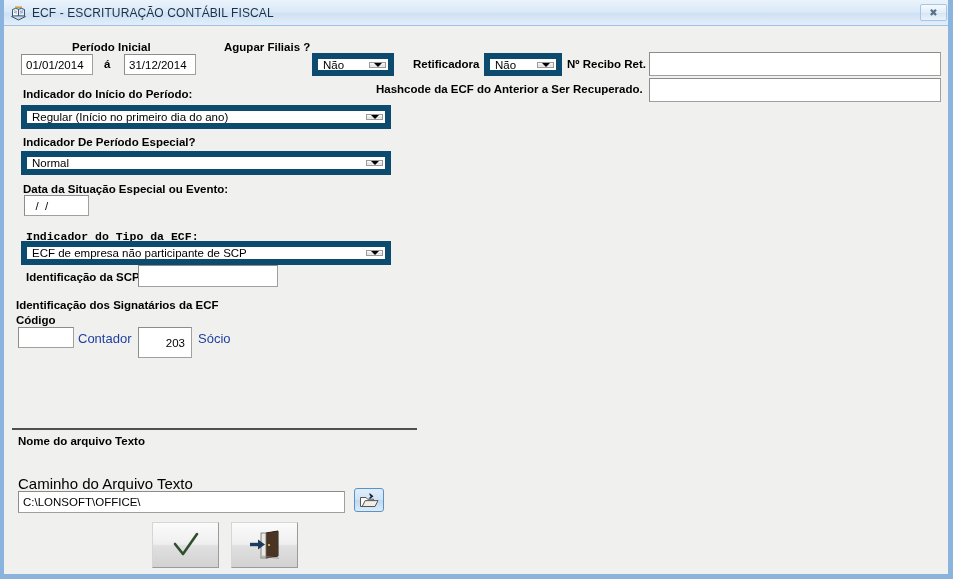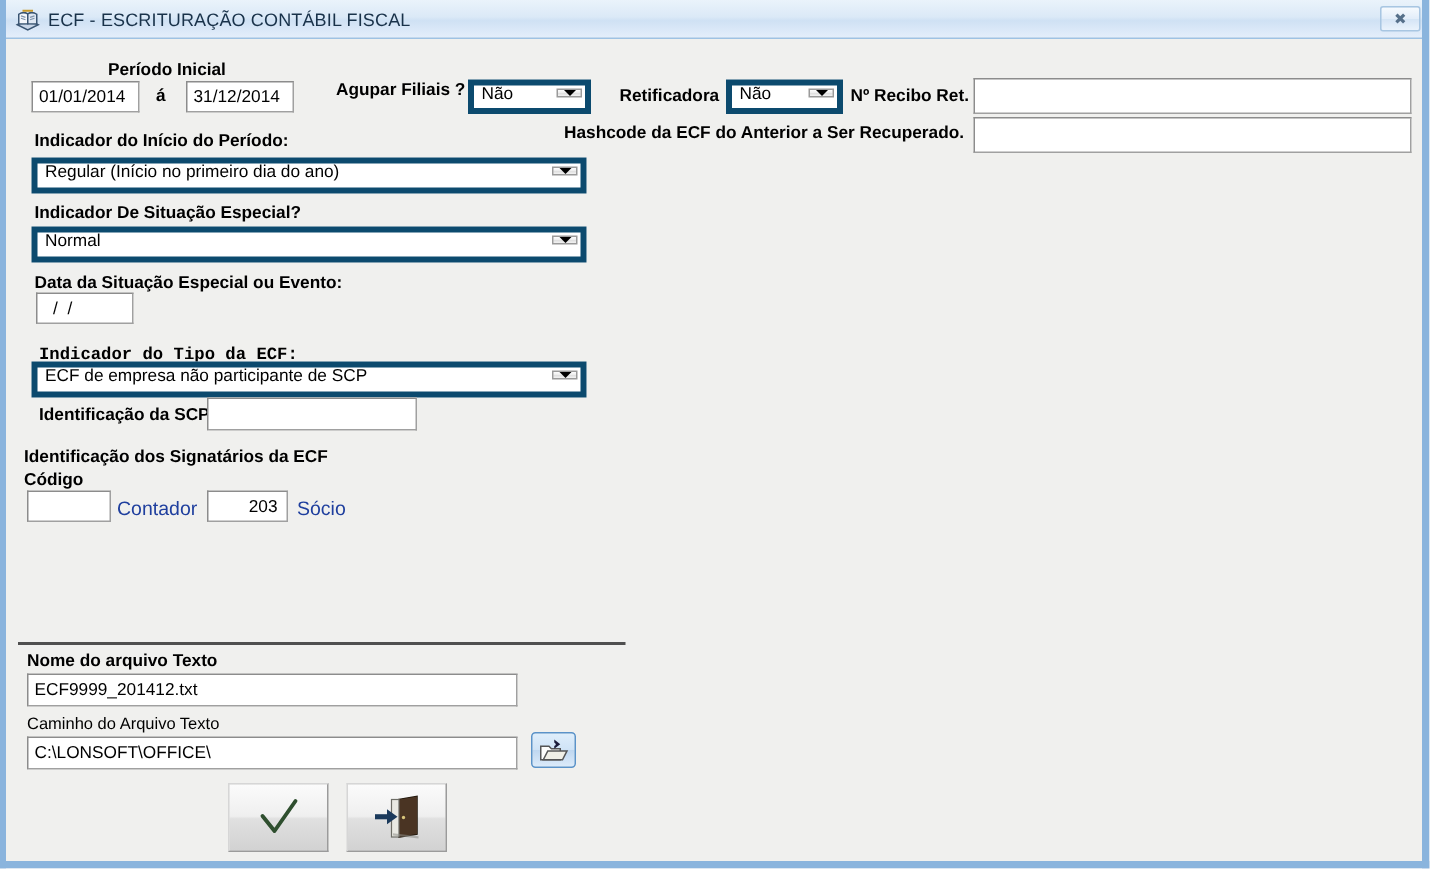--- a/index.html
+++ b/index.html
@@ -82,21 +82,21 @@
   .abs { position: absolute; }
 
   .lbl {
     font-size: 11.5px;
     color: #000000;
     font-weight: bold;
     white-space: nowrap;
     line-height: 13px;
   }
   .lbl-n {
-    font-size: 11px;
+    font-size: 15px;
     color: #000000;
     font-weight: normal;
     white-space: nowrap;
     line-height: 13px;
   }
   .lbl-blue {
     font-size: 13px;
     color: #1f3f9e;
     font-weight: normal;
     white-space: nowrap;
@@ -116,23 +116,23 @@
     padding: 0 4px;
     line-height: normal;
     outline: none;
   }
   .tinput.right { text-align: right; padding-right: 6px; }
 
   
   .combo {
     box-sizing: border-box;
     background: #ffffff;
-    border: 4px solid #0c4a6e;
-    display: flex;
-    align-items: flex-start;
+    border: 6px solid #0c4a6e;
+    display: flex;
+    align-items: center;
     overflow: hidden;
   }
   .combo .cb-text {
     flex: 1 1 auto;
     font-size: 11.5px;
     color: #000;
     padding: 0 0 0 5px;
     display: flex;
     align-items: center;
     white-space: nowrap;
@@ -211,21 +211,21 @@
   <div id="canvas">
 
     <div class="abs lbl" style="left:20px; top:15px;padding-left:48px;">Período Inicial</div>
 
     <input class="abs tinput" style="left: 17px; top: 28px; width: 72px; height: 21px;" value="01/01/2014">
 
     <div class="abs lbl" style="left:100px; top:32px;">á</div>
 
     <input class="abs tinput" style="left: 120px; top: 28px; width: 72px; height: 21px;" value="31/12/2014">
 
-    <div class="abs lbl" style="left:220px; top:28px;">Agupar Filiais ?</div>
+    <div class="abs lbl" style="left:220px; top:15px;">Agupar Filiais ?</div>
 
     <div class="abs combo" style="left:308px; top:27px; width:82px; height:23px;">
       <span class="cb-text">Não</span>
       <span class="cb-btn">
           <i class="arrow"></i>
         </span>
     </div>
 
     <div class="abs lbl" style="left:409px; top:32px;">Retificadora</div>
 
@@ -246,21 +246,21 @@
 
     <div class="abs lbl" style="left:19px; top:62px;">Indicador do Início do Período:</div>
 
     <div class="abs combo" style="left:17px; top:79px; width:370px; height:24px;">
       <span class="cb-text">Regular (Início no primeiro dia do ano)</span>
       <span class="cb-btn">
           <i class="arrow"></i>
         </span>
     </div>
 
-    <div class="abs lbl" style="left:19px; top:110px;">Indicador De Situação Especial?</div>
+    <div class="abs lbl" style="left:19px; top:110px;">Indicador De Período Especial?</div>
 
     <div class="abs combo" style="left:17px; top:125px; width:370px; height:24px;">
       <span class="cb-text">Normal</span>
       <span class="cb-btn">
           <i class="arrow"></i>
         </span>
     </div>
 
     <div class="abs lbl" style="left:19px; top:157px;">Data da Situação Especial ou Evento:</div>
 
@@ -279,28 +279,27 @@
 
     <input class="abs tinput" style="left: 134px; top: 239px; width: 140px; height: 22px;" value="">
 
     <div class="abs lbl" style="left:12px; top:273px;">Identificação dos Signatários da ECF</div>
 
     <div class="abs lbl" style="left:12px; top:288px;">Código</div>
 
     <input class="abs tinput right" style="left: 14px; top: 301px; width: 54px; height: 21px; padding-left: 48px;" value="900">
     <div class="abs lbl-blue" style="left:74px; top:306px;">Contador</div>
 
-    <input class="abs tinput right" style="left: 134px; top: 301px; width: 54px; height: 21px;" value="203">
+    <input class="abs tinput right" style="left: 134px; top: 301px; width: 54px; height: 31px;" value="203">
     <div class="abs lbl-blue" style="left:194px; top:306px;">Sócio</div>
 
     <div id="divider" class="abs" style="left:8px; top:402px; width:405px;"></div>
 
     <div class="abs lbl" style="left:14px; top:409px;">Nome do arquivo Texto</div>
 
-    <input class="abs tinput" style="left: 14px; top: 423px; width: 327px; height: 22px;" value="ECF9999_201412.txt">
 
     <div class="abs lbl-n" style="left:14px; top:451px;">Caminho do Arquivo Texto</div>
 
     <input class="abs tinput" style="left: 14px; top: 465px; width: 327px; height: 22px;" value="C:\LONSOFT\OFFICE\">
 
     <div class="abs browsebtn" style="left:350px; top:462px; width:30px; height:24px;">
       <svg width="20" height="17" viewBox="0 0 20 17">
         <path d="M1.5 14.5 L1.5 5.5 L7 5.5 L8.6 7.2 L14.5 7.2 L14.5 14.5 Z" fill="#fdfdfb" stroke="#555" stroke-width="1"></path>
         <path d="M3.2 14.5 L6.2 8.6 L19 8.6 L16 14.5 Z" fill="#f0efe6" stroke="#555" stroke-width="1"></path>
         <path d="M10.5 1 L14.5 4.2 L10.5 7.2 L10.5 5.3 Q12.6 4.6 10.5 3 Z" fill="#1b1b3a"></path>

